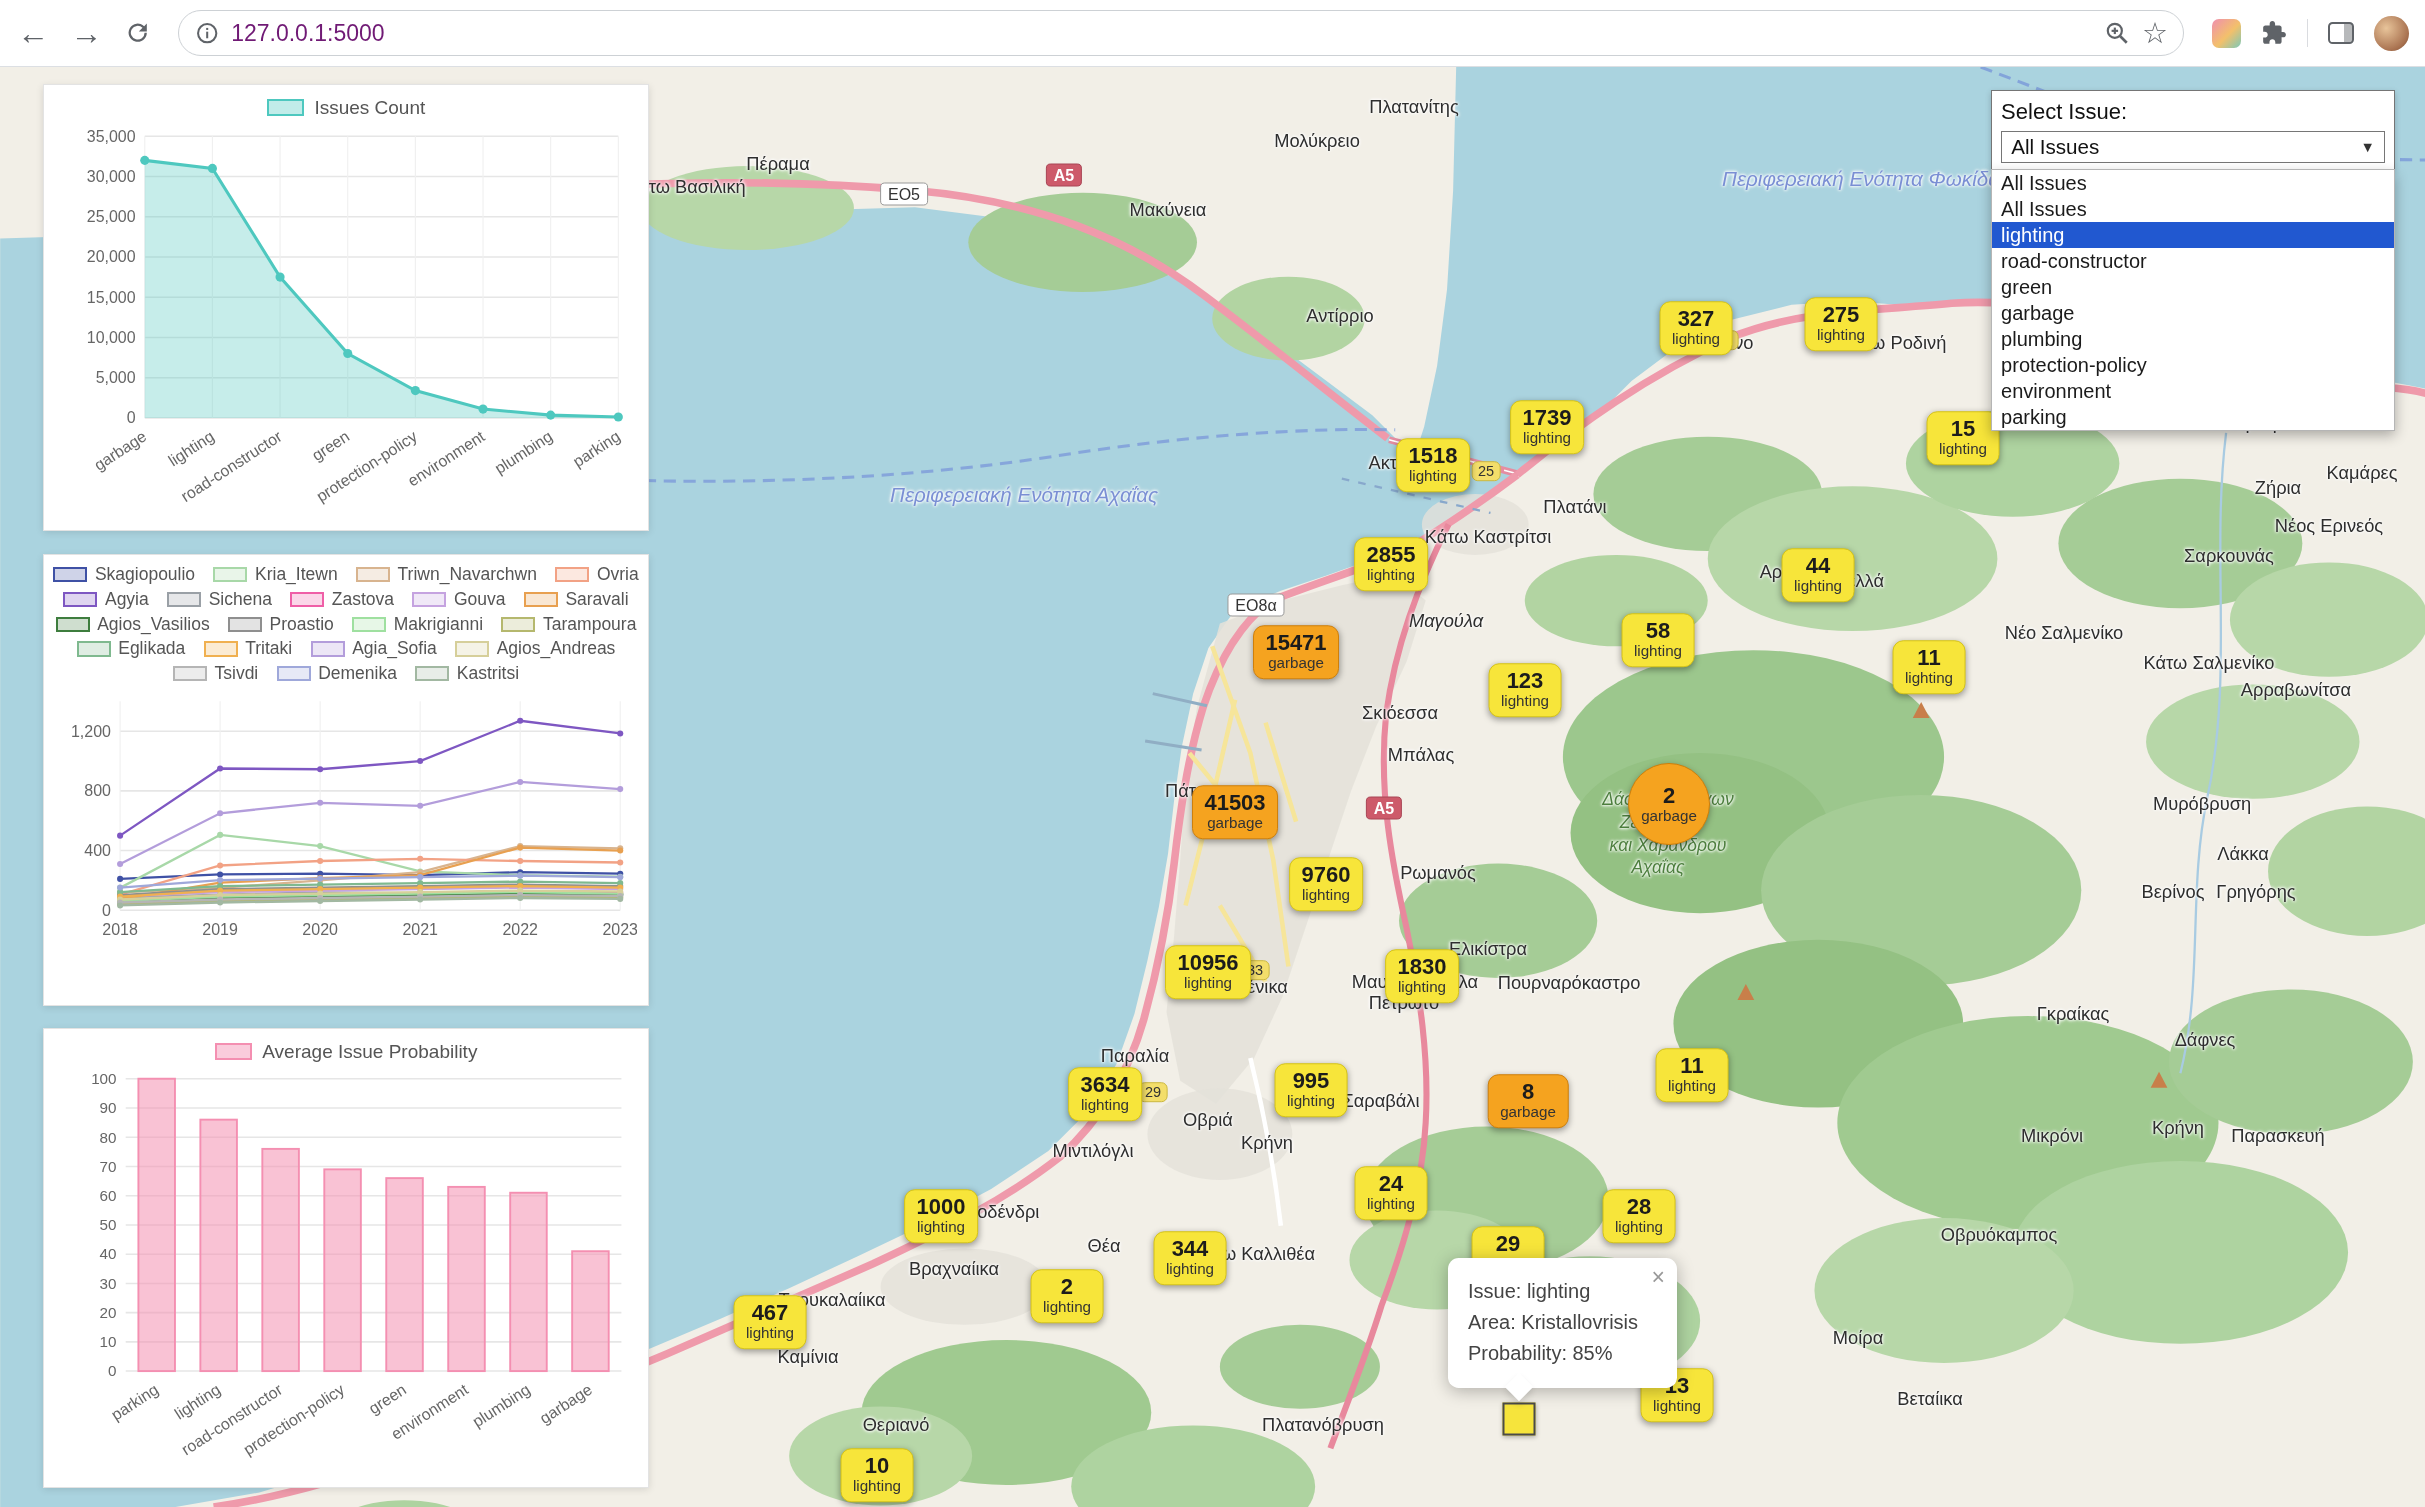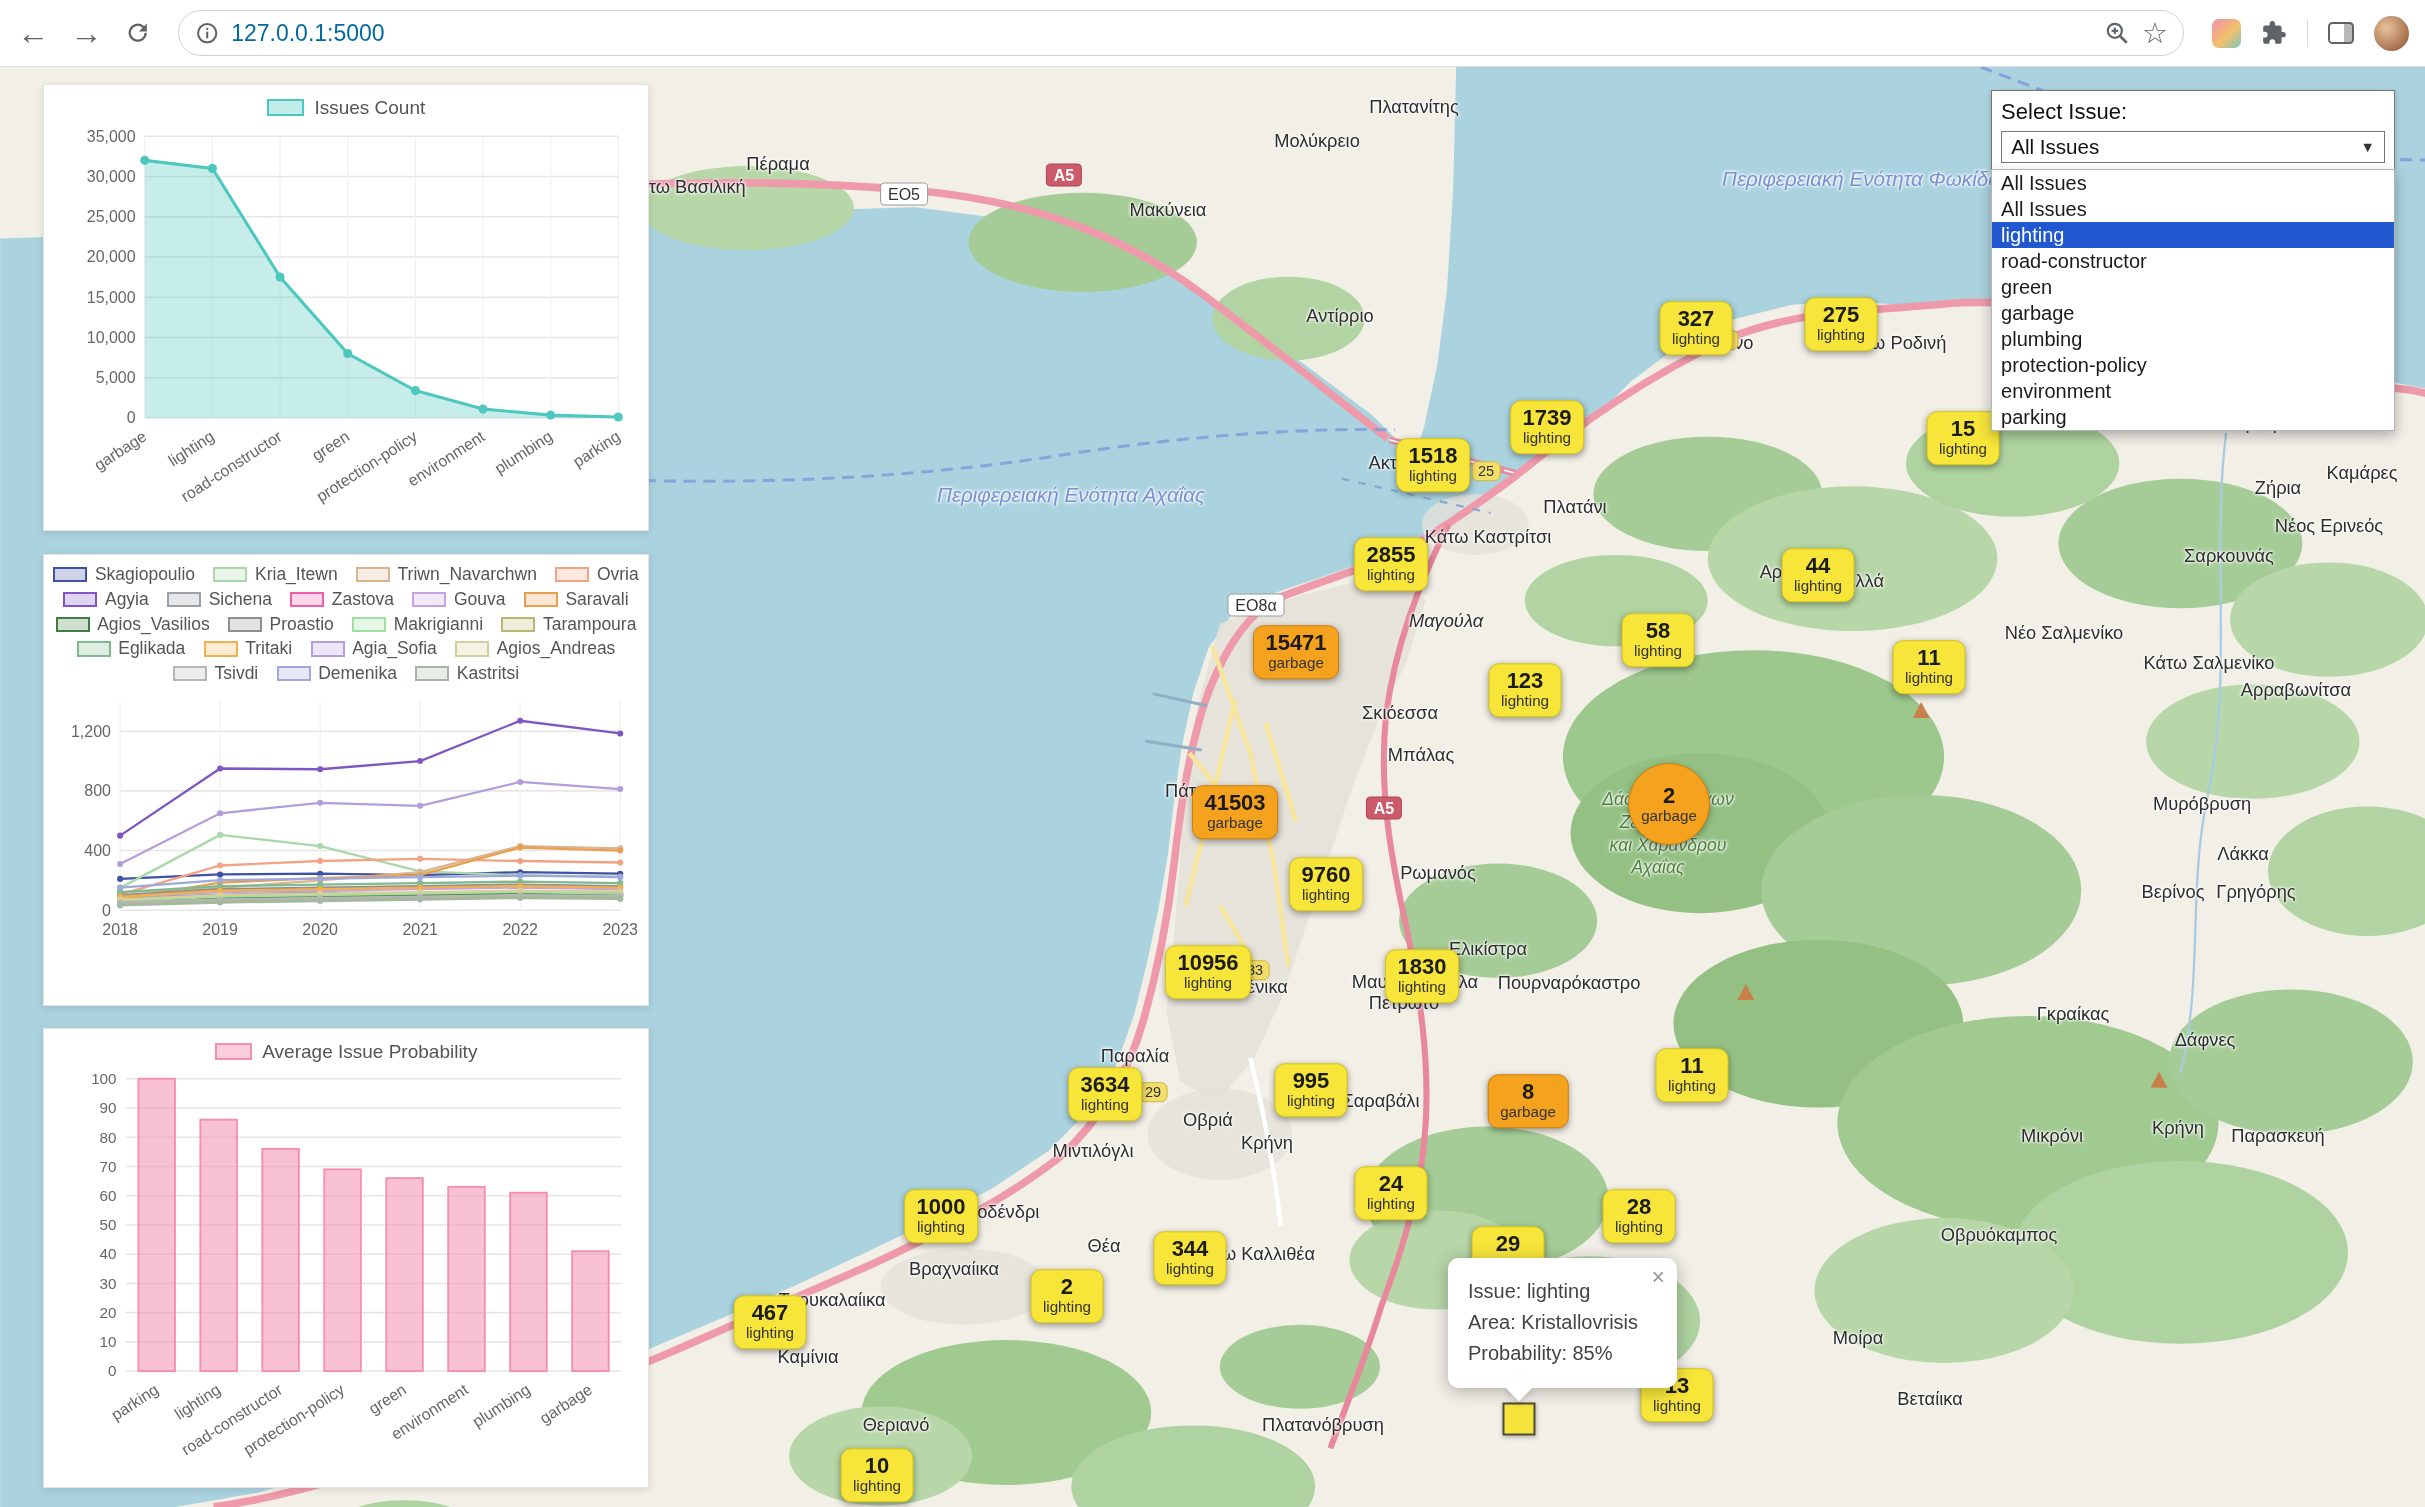--- a/index.html
+++ b/index.html
@@ -4,21 +4,21 @@
 <style>
   html,body{margin:0;padding:0;background:#fff;}
   .page{position:relative;width:2426px;height:1507px;overflow:hidden;background:#fff;
         font-family:"Liberation Sans",sans-serif;}
   
   .browser-bar{position:absolute;top:0;left:0;width:2426px;height:67px;background:#fff;
     border-bottom:1.5px solid #dcdfe3;display:flex;align-items:center;padding:0 17px;gap:21.3px;box-sizing:border-box;}
   .nav-ic{font-size:32px;color:#5f6368;line-height:1;user-select:none;}
   .urlbar{flex:1;display:flex;align-items:center;height:44px;border-radius:23px;background:#fff;
     border:1.5px solid #cdd1d5;padding:0 15.2px;gap:12.2px;margin:0 6.1px;}
-  .url-text{flex:1;font-size:23px;color:#0369a1;}
+  .url-text{flex:1;font-size:23px;color:#701a75;}
   .bar-right{display:flex;align-items:center;gap:20px;}
   .ext-colored{width:29px;height:29px;border-radius:6.9px;
     background:linear-gradient(135deg,#ef8faf 0%,#f3c06b 55%,#7cc9b8 100%);}
   .divider{width:1.5px;height:27.4px;background:#dadce0;}
   .side-panel-ic{width:26px;height:21.3px;border:2.3px solid #5f6368;border-radius:4.6px;position:relative;box-sizing:border-box;}
   .side-panel-ic::after{content:"";position:absolute;top:0;right:0;width:7.6px;height:100%;background:#5f6368;opacity:.45;}
   .avatar{width:35px;height:35px;border-radius:50%;
     background:radial-gradient(circle at 35% 35%,#e8c49a,#a8714f 70%,#6d462f 100%);}
   .star-ic{font-size:29px;color:#5f6368;line-height:1;}
   
@@ -249,21 +249,21 @@
         <div class="plabel" style="left: 1258px; top: 1187px;">Άνω Καλλιθέα</div>
         <div class="plabel" style="left: 1999px; top: 1168px;">Οβρυόκαμπος</div>
         <div class="plabel" style="left: 954px; top: 1202px;">Βραχναίικα</div>
         <div class="plabel" style="left: 832px; top: 1233px;">Τσουκαλαίικα</div>
         <div class="plabel" style="left: 1858px; top: 1271px;">Μοίρα</div>
         <div class="plabel" style="left: 808px; top: 1290px;">Καμίνια</div>
         <div class="plabel" style="left: 1930px; top: 1332px; text-align: center;">Βεταίικα</div>
         <div class="plabel" style="left: 896px; top: 1358px;">Θεριανό</div>
         <div class="plabel" style="left: 1323px; top: 1358px;">Πλατανόβρυση</div>
         <div class="plabel region-label" style="left: 1866px; top: 112px;">Περιφερειακή Ενότητα Φωκίδας</div>
-        <div class="plabel region-label" style="left: 1071px; top: 428px;">Περιφερειακή Ενότητα Αχαΐας</div>
+        <div class="plabel region-label" style="left: 1024px; top: 428px;">Περιφερειακή Ενότητα Αχαΐας</div>
         <div class="plabel forest-label" style="left: 1668px; top: 732px;">Δάση Φαράγγων</div>
         <div class="plabel forest-label" style="left: 1656px; top: 755px;">Ζελεμνού</div>
         <div class="plabel forest-label" style="left: 1668px; top: 778px;">και Χαράνδρου</div>
         <div class="plabel forest-label" style="left: 1658px; top: 800px;">Αχαΐας</div>
         <div class="shield mw" style="left: 1064px; top: 108px;">A5</div>
         <div class="shield eo" style="left: 904px; top: 127px;">ΕΟ5</div>
         <div class="shield eo" style="left: 1256px; top: 538px;">ΕΟ8α</div>
         <div class="shield mw" style="left: 1384px; top: 741px;">A5</div>
         <div class="shield bub" style="left: 1486px; top: 404px;">25</div>
         <div class="shield bub" style="left: 1724px; top: 273px;">24</div>

